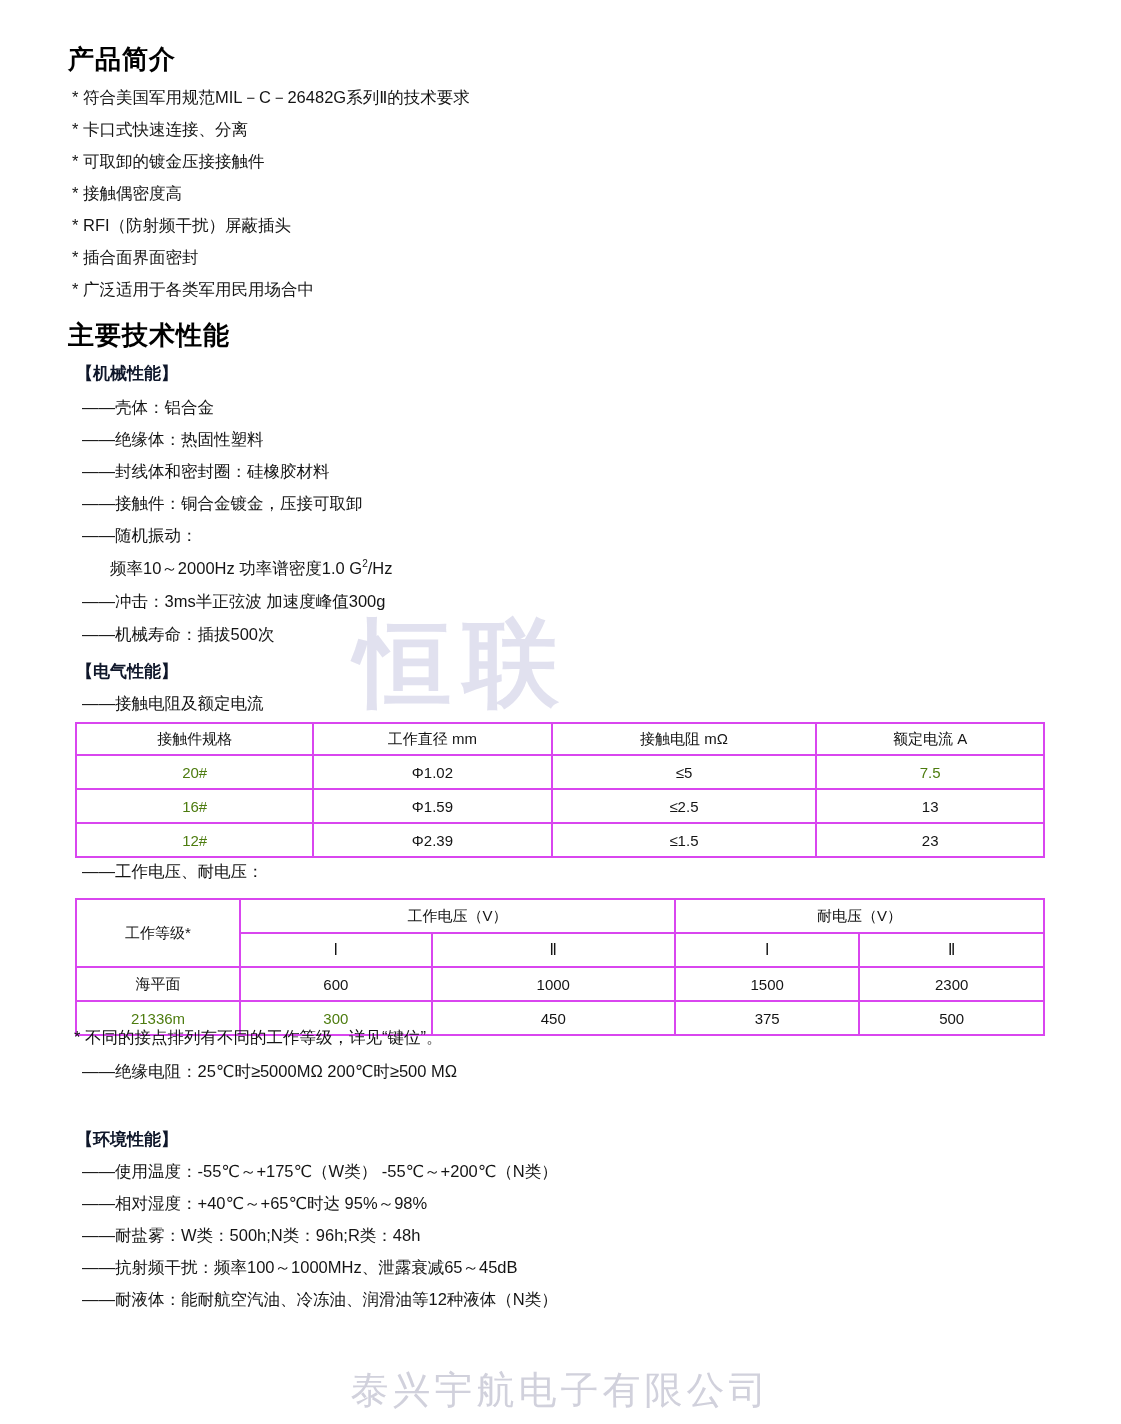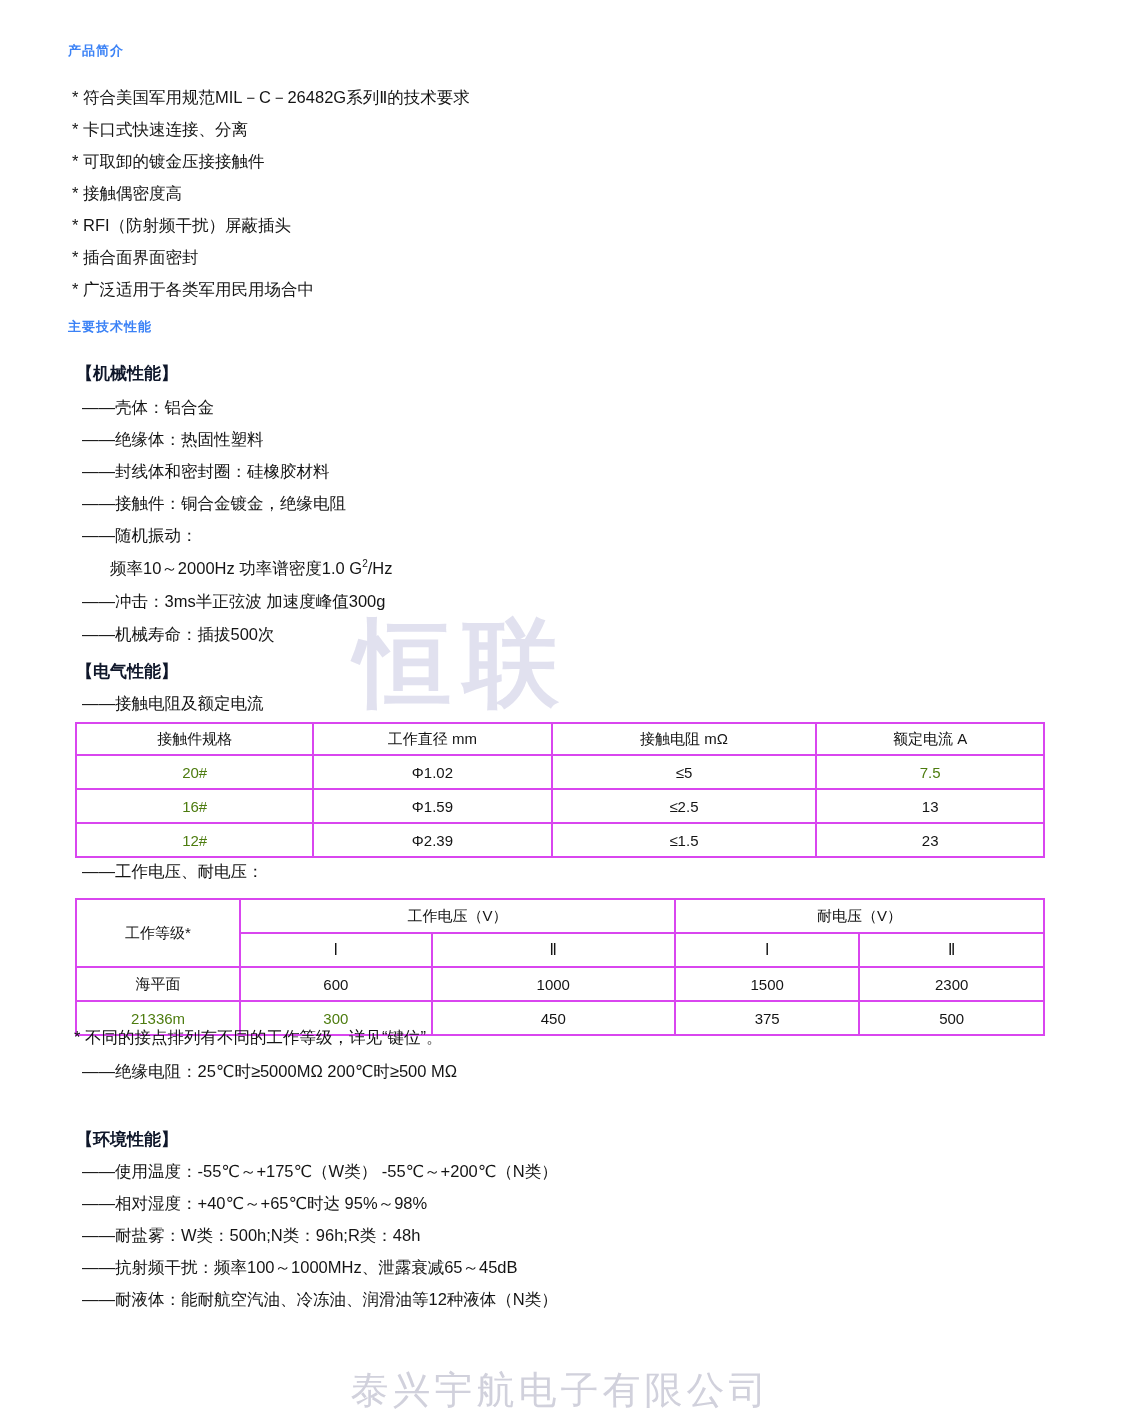--- a/index.html
+++ b/index.html
@@ -46,23 +46,23 @@
     color: #c9c9d6;
     opacity: 0.85;
     font-family: "DejaVu Sans", sans-serif;
     pointer-events: none;
     user-select: none;
   }
 
   
   .h-section {
     position: absolute;
-    font-size: 13px;
+    font-size: 26px;
     font-weight: bold;
-    color: #3b82f6;
+    color: #000000;
     letter-spacing: 1px;
     font-family: Liberation Mono, monospace;
   }
   .h-sub {
     position: absolute;
     font-size: 17px;
     font-weight: bold;
     color: #0f172a;
   }
 
@@ -228,21 +228,21 @@
   <div class="txt" style="left:72px; top:248px;">* 插合面界面密封</div>
   <div class="txt" style="left:72px; top:280px;">* 广泛适用于各类军用民用场合中</div>
 
 
   <div class="h-section" style="left:68px; top:318px;">主要技术性能</div>
 
   <div class="h-sub" style="left:76px; top:362px;">【机械性能】</div>
   <div class="txt" style="left:82px; top:398px;">——壳体：铝合金</div>
   <div class="txt" style="left:82px; top:430px;">——绝缘体：热固性塑料</div>
   <div class="txt" style="left:82px; top:462px;">——封线体和密封圈：硅橡胶材料</div>
-  <div class="txt" style="left:82px; top:494px;">——接触件：铜合金镀金，绝缘电阻</div>
+  <div class="txt" style="left:82px; top:494px;">——接触件：铜合金镀金，压接可取卸</div>
   <div class="txt" style="left:82px; top:526px;">——随机振动：</div>
   <div class="txt" style="left:110px; top:558px;">
     <span>频率10～2000Hz  功率谱密度1.0  G</span><span class="sup">2</span><span>/Hz</span>
   </div>
   <div class="txt" style="left:82px; top:592px;">——冲击：3ms半正弦波    加速度峰值300g</div>
   <div class="txt" style="left:82px; top:625px;">——机械寿命：插拔500次</div>
 
   <div class="h-sub" style="left:76px; top:660px;">【电气性能】</div>
   <div class="txt" style="left:82px; top:694px;">——接触电阻及额定电流</div>
 

